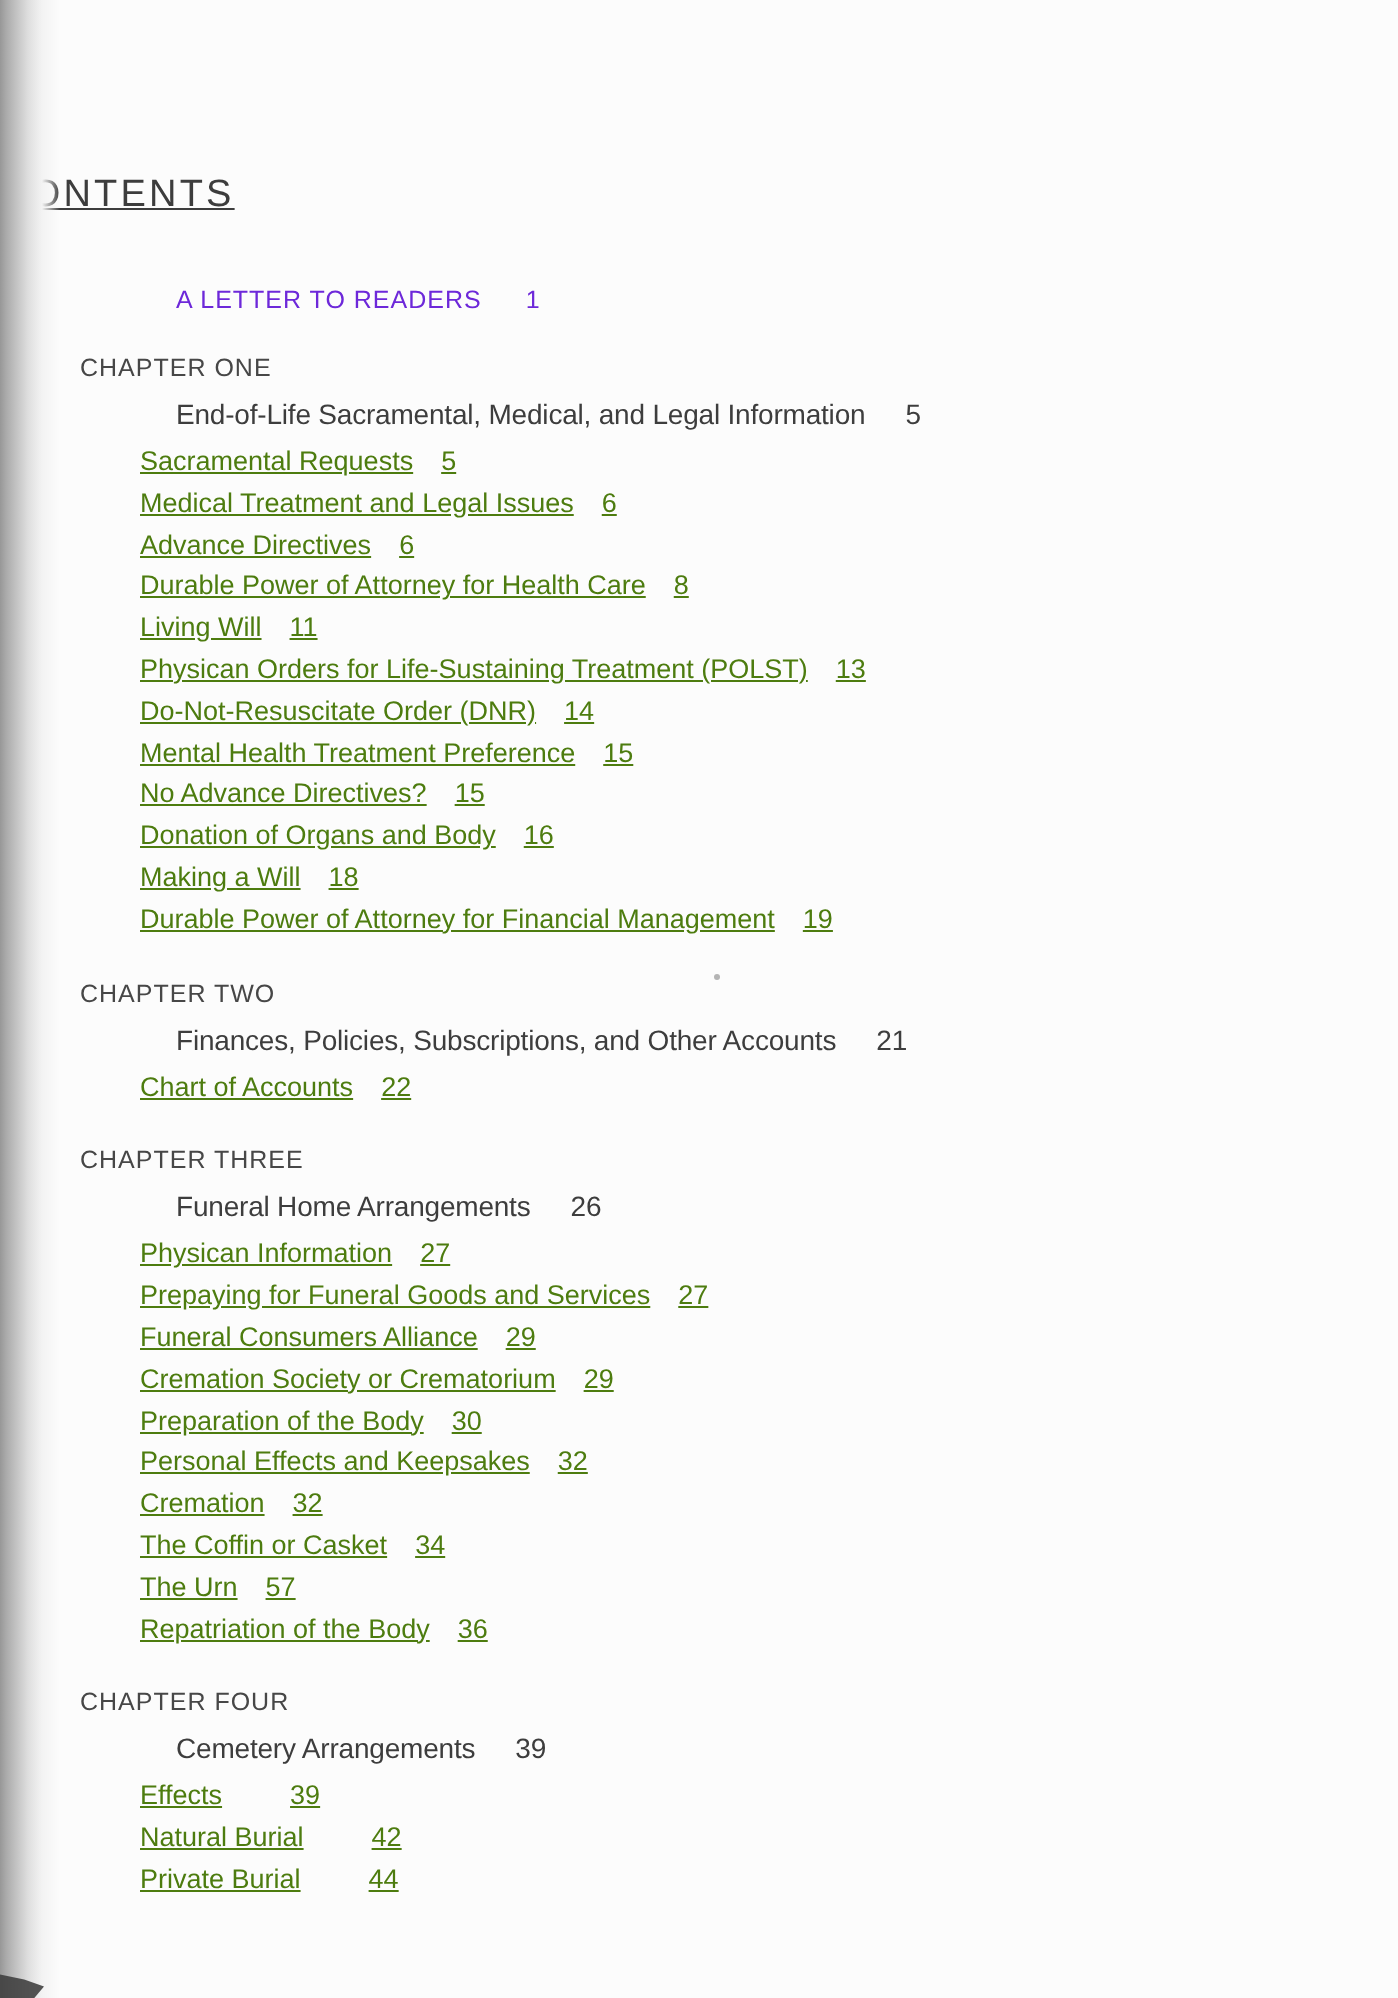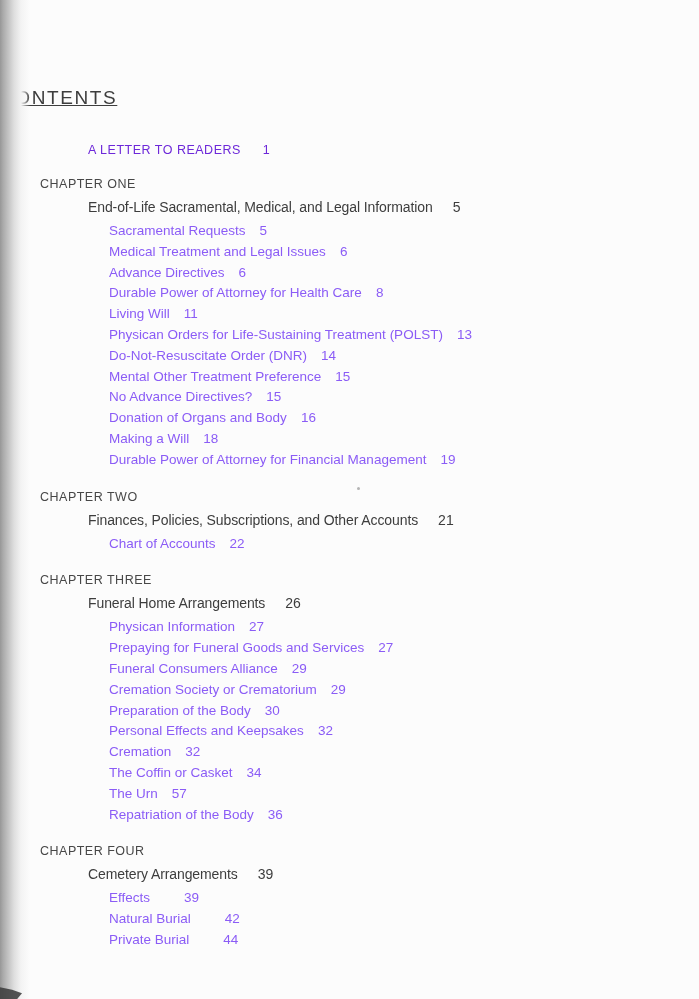--- a/index.html
+++ b/index.html
@@ -67,24 +67,25 @@
   .ch-title-row {
     margin-left: 88px;
     font-size: 14px;
     line-height: 26px;
     letter-spacing: -0.1px;
     color: #3d3d3d;
   }
   .ch-page { margin-left: 20px; letter-spacing: 0; }
   .sections { margin-top: 1px; }
   .section-row {
-    margin-left: 109px;
+    margin-left: 70px;
     font-size: 13.5px;
     line-height: 20.8px;
-    color: #8b5cf6;
+    color: #4d7c0f;
+    text-decoration: underline;
   }
   .sec-page { margin-left: 14px; }
   .wide .sec-page { margin-left: 34px; }
 </style>
 </head>
 <body>
 
 <div class="scan-page">
   <div class="edge-shadow"></div>
   <div class="speck"></div>
@@ -101,21 +102,21 @@
       <span>End-of-Life Sacramental, Medical, and Legal Information</span><span class="ch-page">5</span>
     </div>
     <div class="sections">
       <div class="section-row"><span>Sacramental Requests</span><span class="sec-page">5</span></div>
       <div class="section-row"><span>Medical Treatment and Legal Issues</span><span class="sec-page">6</span></div>
       <div class="section-row"><span>Advance Directives</span><span class="sec-page">6</span></div>
       <div class="section-row"><span>Durable Power of Attorney for Health Care</span><span class="sec-page">8</span></div>
       <div class="section-row"><span>Living Will</span><span class="sec-page">11</span></div>
       <div class="section-row"><span>Physican Orders for Life-Sustaining Treatment (POLST)</span><span class="sec-page">13</span></div>
       <div class="section-row"><span>Do-Not-Resuscitate Order (DNR)</span><span class="sec-page">14</span></div>
-      <div class="section-row"><span>Mental Other Treatment Preference</span><span class="sec-page">15</span></div>
+      <div class="section-row"><span>Mental Health Treatment Preference</span><span class="sec-page">15</span></div>
       <div class="section-row"><span>No Advance Directives?</span><span class="sec-page">15</span></div>
       <div class="section-row"><span>Donation of Organs and Body</span><span class="sec-page">16</span></div>
       <div class="section-row"><span>Making a Will</span><span class="sec-page">18</span></div>
       <div class="section-row"><span>Durable Power of Attorney for Financial Management</span><span class="sec-page">19</span></div>
     </div>
   </section>
 
   <section class="chapter">
     <div class="ch-label">CHAPTER TWO</div>
     <div class="ch-title-row">

